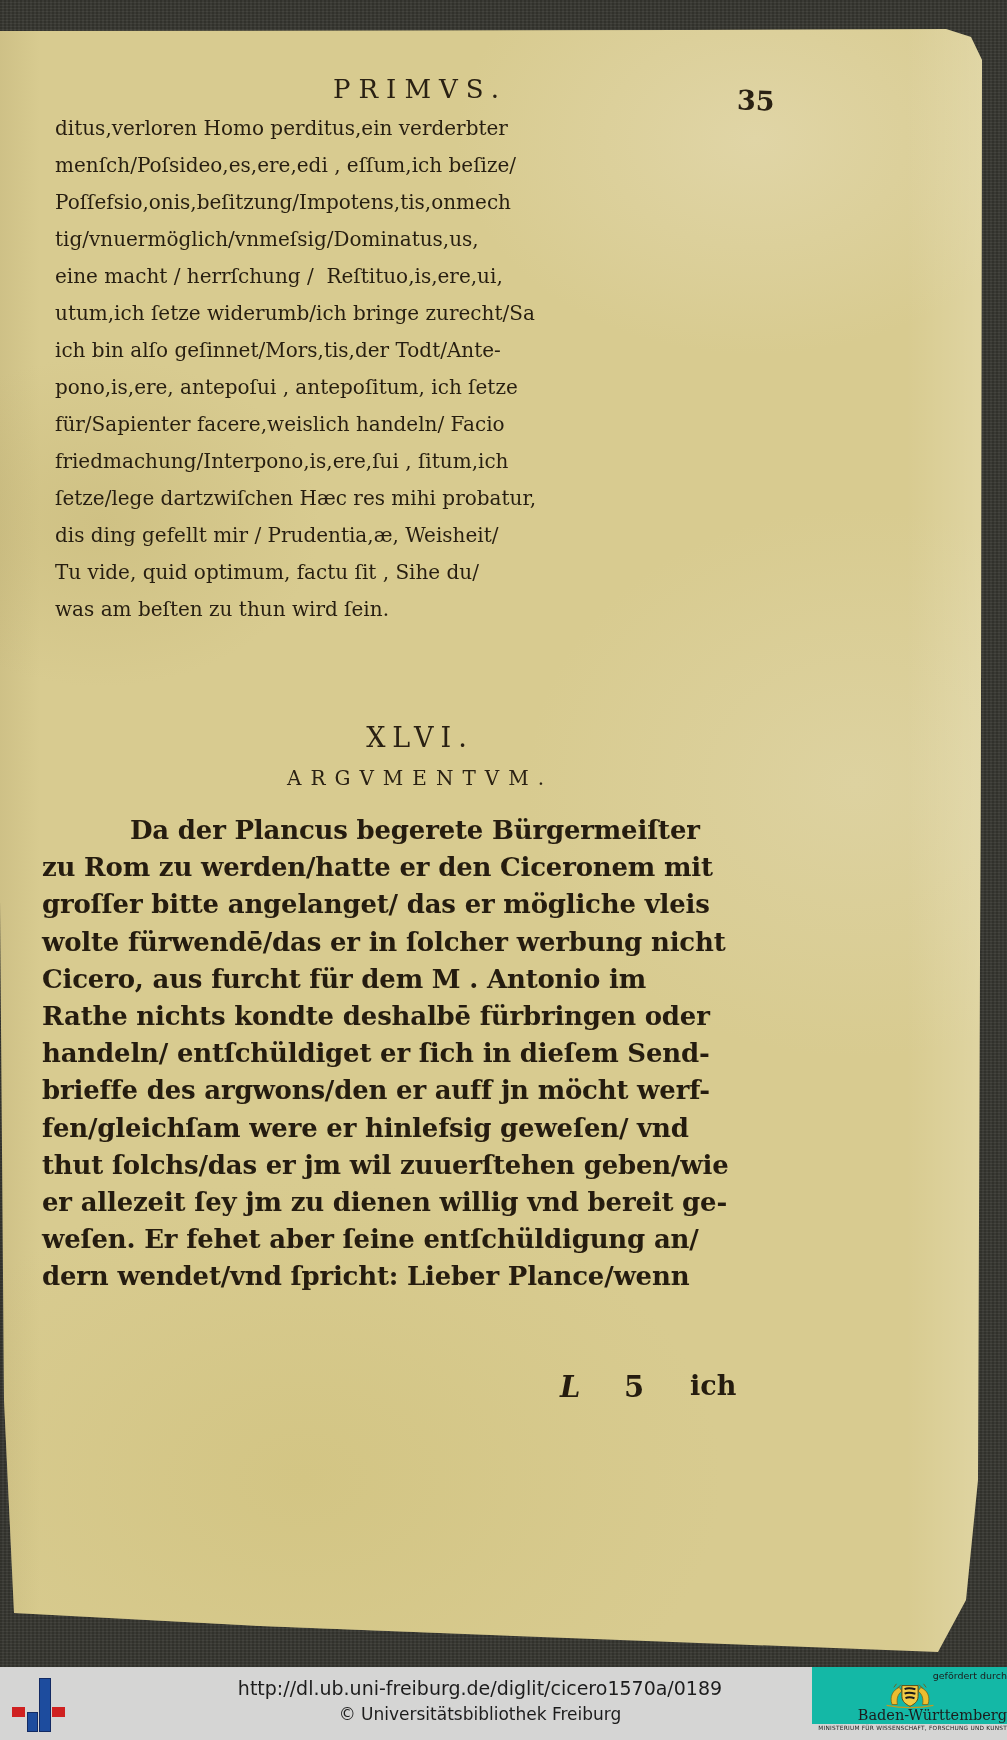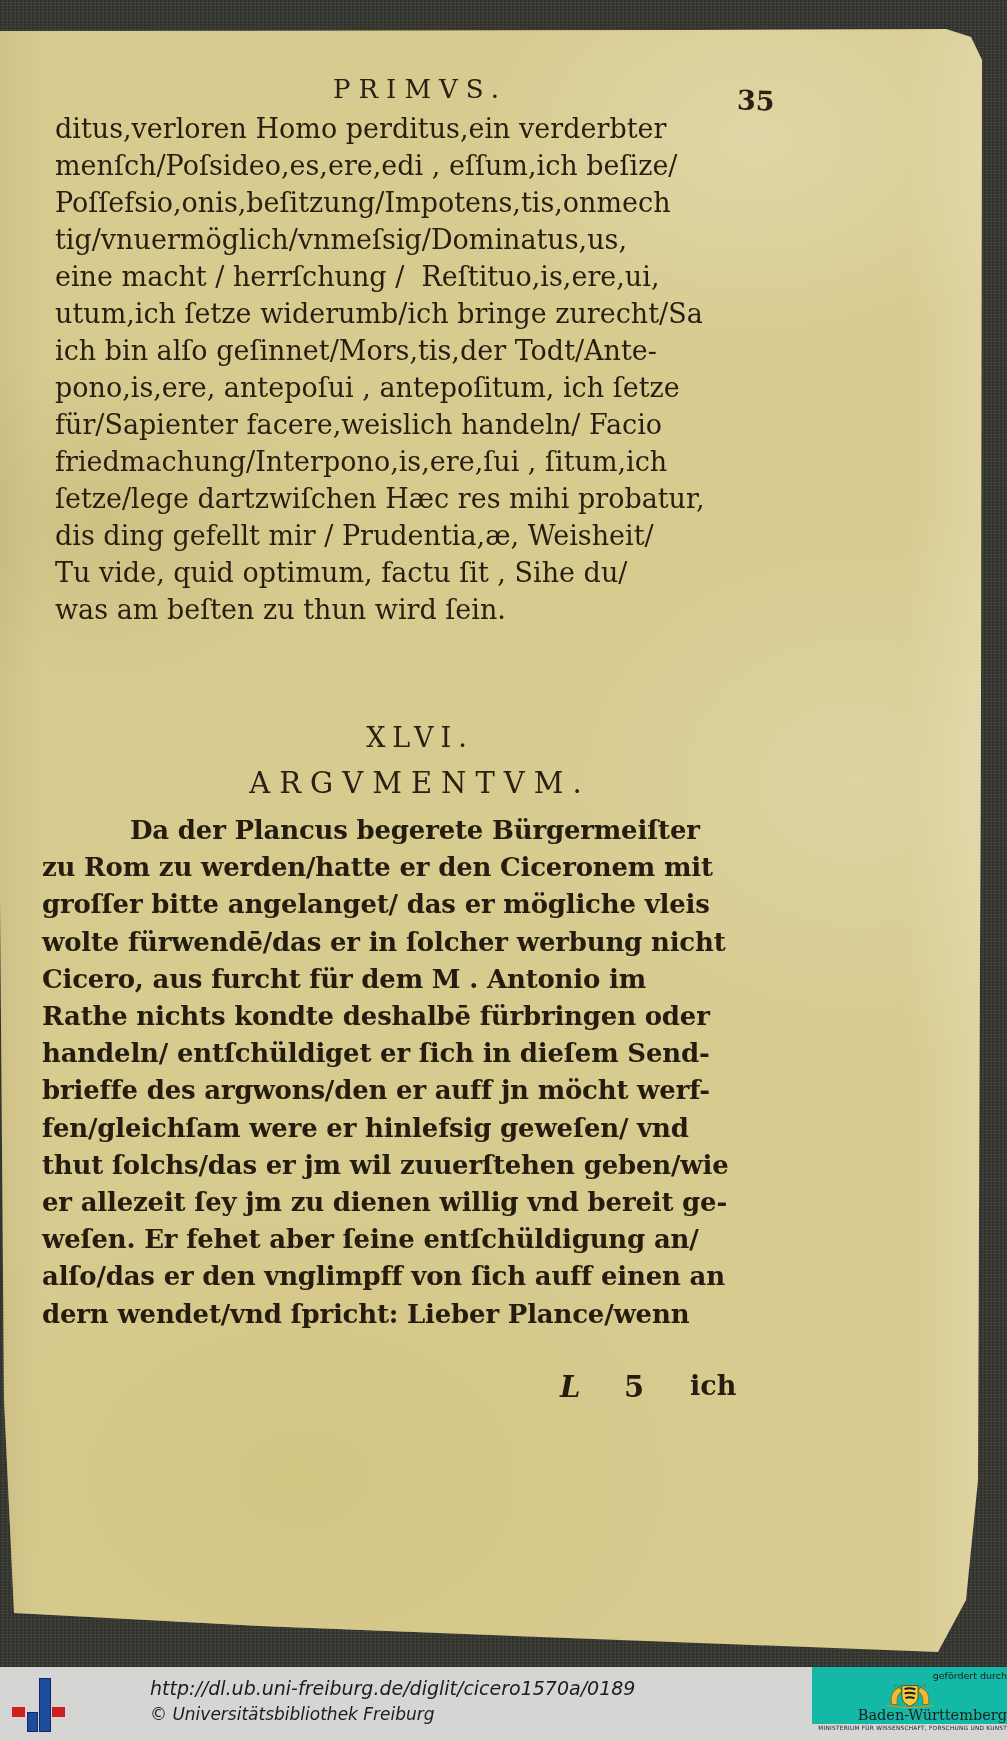--- a/index.html
+++ b/index.html
@@ -33,29 +33,29 @@
   .page-header{
     position:absolute;top:74px;left:70px;width:700px;text-align:center;
     font-size:26px;letter-spacing:8px;color:#2a2113;
   }
   .folio{
     position:absolute;top:85px;left:737px;font-size:27px;font-weight:700;color:#2a2113;
     transform:rotate(2deg);
   }
   .vocab{
     position:absolute;top:110px;left:55px;width:700px;
-    font-size:27px;line-height:37px;color:#271e10;
+    font-size:20px;line-height:37px;color:#271e10;
   }
   .section-number{
     position:absolute;top:722px;left:70px;width:700px;text-align:center;
     font-size:27px;letter-spacing:7px;color:#2a2113;
   }
   .section-heading{
     position:absolute;top:766px;left:70px;width:700px;text-align:center;
-    font-size:29px;letter-spacing:9px;color:#2a2113;
+    font-size:20px;letter-spacing:9px;color:#2a2113;
   }
   .argument{
     position:absolute;top:812px;left:42px;width:720px;
     font-size:26px;line-height:37.2px;font-weight:700;letter-spacing:-0.2px;color:#251c0f;
   }
   .argument .line:first-child{text-indent:88px;}
   .sig{position:absolute;top:1370px;left:0;width:1007px;height:44px;color:#251c0f;}
   .sig span{position:absolute;font-size:29px;font-weight:700;}
   .sig .mark{left:560px;font-style:italic;}
   .sig .num{left:624px;}
@@ -65,21 +65,21 @@
     position:absolute;left:0;top:1667px;width:1007px;height:73px;
     background:#d5d5d4;font-family:"DejaVu Sans", sans-serif;
   }
   .ublogo{position:absolute;left:10px;top:9px;width:60px;height:56px;}
   .ublogo .sq{position:absolute;width:13px;height:10px;background:#cf2020;}
   .ublogo .sqL{left:2px;top:31px;}
   .ublogo .sqR{left:42px;top:31px;}
   .ublogo .bar{position:absolute;background:#1d4c9e;border:1.5px solid #122a63;box-sizing:border-box;}
   .ublogo .barShort{left:17px;top:36px;width:11px;height:20px;}
   .ublogo .barTall{left:29px;top:2px;width:12px;height:54px;}
-  .center-lines{position:absolute;left:150px;top:0;width:660px;height:73px;text-align:left;color:#1c1c1c;font-style:italic;}
+  .center-lines{position:absolute;left:150px;top:0;width:660px;height:73px;text-align:center;color:#1c1c1c;}
   .url-line{margin-top:10px;font-size:19px;}
   .copy-line{margin-top:5px;font-size:17px;}
   .funding{
     position:absolute;left:812px;top:0;width:195px;height:57px;background:#14b8a6;
     text-align:right;color:#1c1c1c;
   }
   .funding-label{font-size:9.5px;margin-top:3px;}
   .crest{display:block;margin:0 auto;margin-top:1px;}
   .region{font-family:"DejaVu Serif", serif;font-size:14.5px;margin-top:-2px;}
   .ministry{font-size:5.8px;letter-spacing:0.25px;margin-top:2px;white-space:nowrap;}
@@ -120,21 +120,20 @@
     <div class="line">groſſer bitte angelanget/ das er mögliche vleis</div>
     <div class="line">wolte fürwendē/das er in ſolcher werbung nicht</div>
     <div class="line">Cicero, aus furcht für dem M . Antonio im</div>
     <div class="line">Rathe nichts kondte deshalbē fürbringen oder</div>
     <div class="line">handeln/ entſchüldiget er ſich in dieſem Send-</div>
     <div class="line">brieffe des argwons/den er auff jn möcht werf-</div>
     <div class="line">fen/gleichſam were er hinlefsig geweſen/ vnd</div>
     <div class="line">thut ſolchs/das er jm wil zuuerſtehen geben/wie</div>
     <div class="line">er allezeit ſey jm zu dienen willig vnd bereit ge-</div>
     <div class="line">weſen. Er fehet aber ſeine entſchüldigung an/</div>
-    <div class="line">alſo/das er den vnglimpff von ſich auff einen an</div>
     <div class="line">dern wendet/vnd ſpricht: Lieber Plance/wenn</div>
   </div>
 
   <div class="sig">
     <span class="mark">L</span>
     <span class="num">5</span>
     <span class="catch">ich</span>
   </div>
 
 </div>

